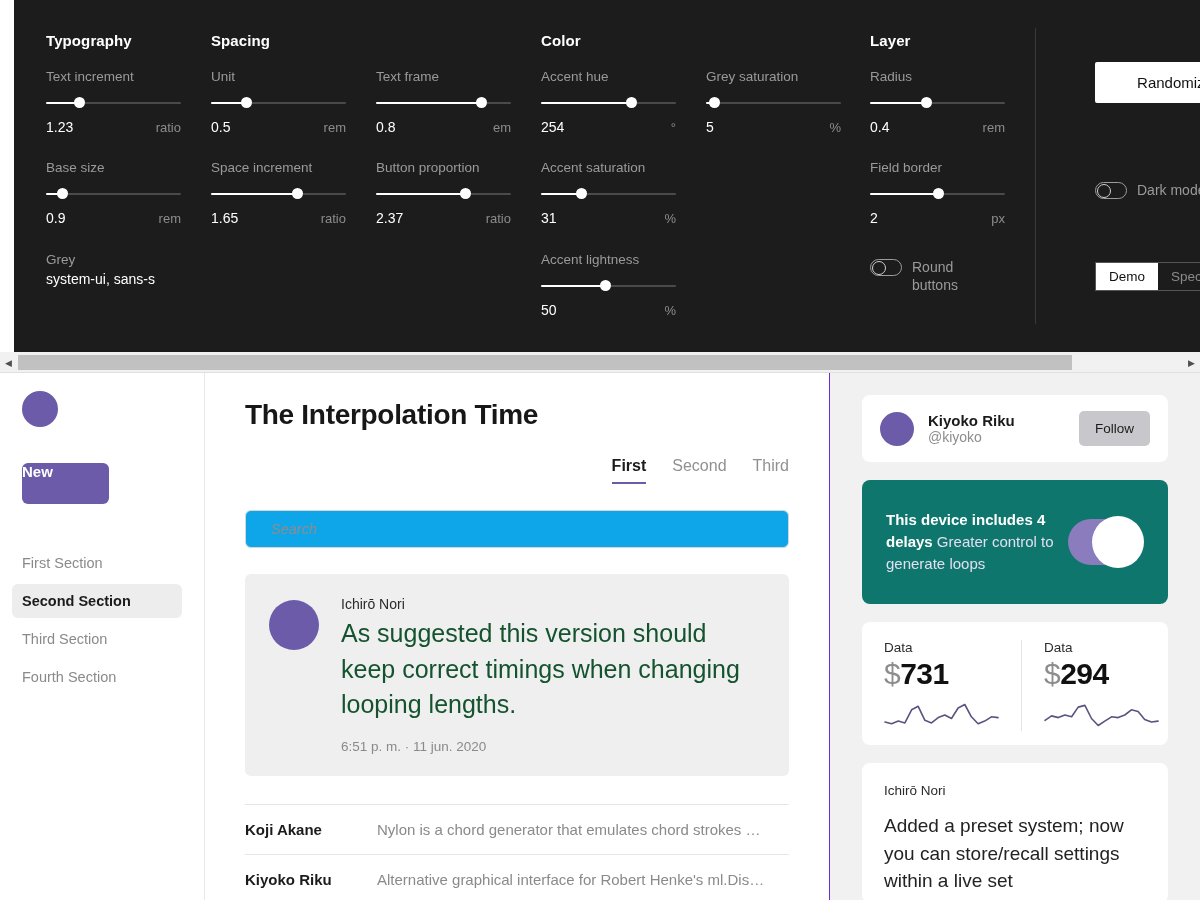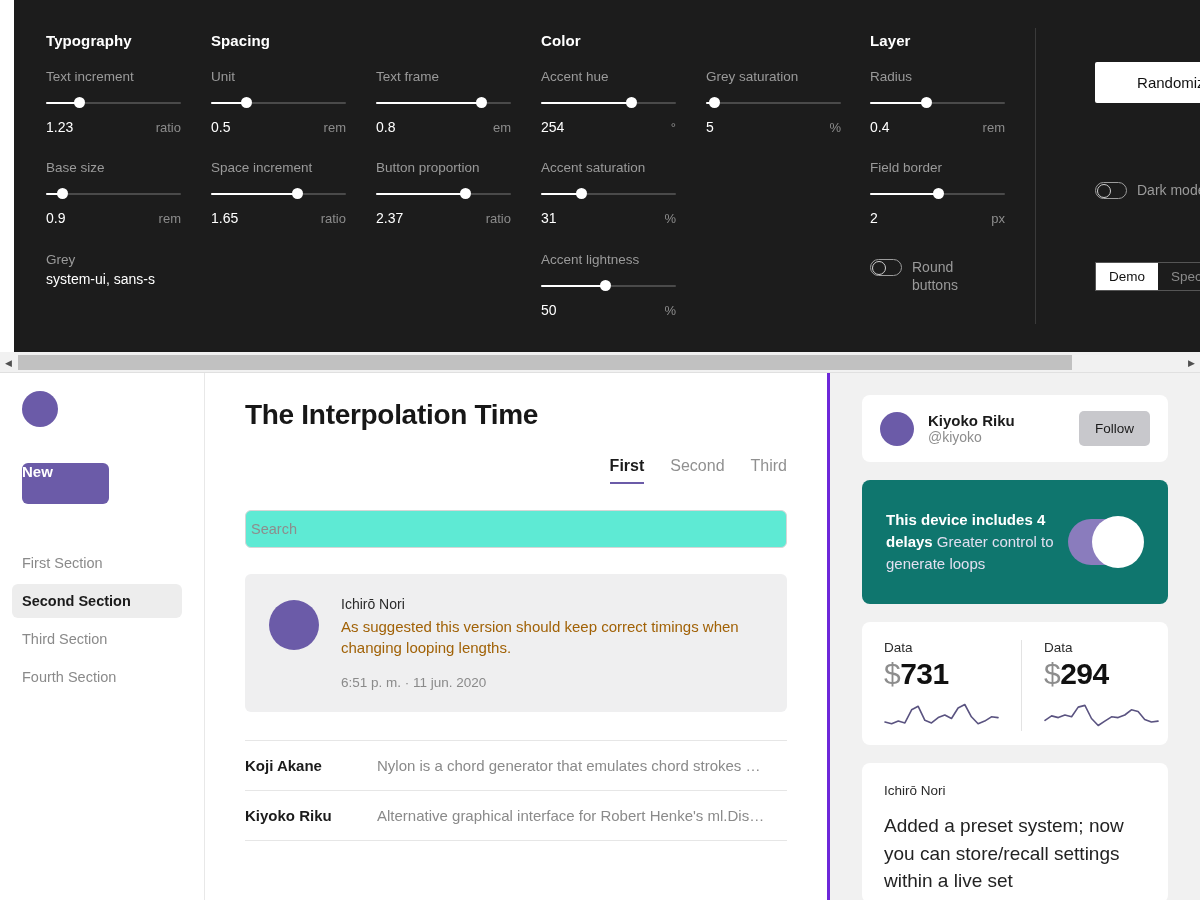--- a/index.html
+++ b/index.html
@@ -136,56 +136,56 @@
     border-radius: 6px; cursor: pointer; white-space: nowrap;
     margin-left: -10px;
   }
   .navitem.active {
     background: #ededed; color: #1b1b1b; font-weight: 700;
   }
 
   
   .center {
     flex: 1 1 auto; background: #ffffff; padding: 26px 40px 0 40px;
-    border-right: 3px solid #6d28d9; overflow: hidden;
+    border-right: 1px solid #6d28d9; overflow: hidden;
   }
   .page-title {
     font-size: 28px; font-weight: 700; color: #171717;
     letter-spacing: -.3px; margin-bottom: 26px;
   }
   .tabs { display: flex; gap: 26px; margin-bottom: 26px; justify-content: flex-end; }
   .tab {
     font-size: 16px; color: #909090; padding-bottom: 9px; cursor: pointer;
     position: relative;
   }
   .tab.active { color: #1b1b1b; font-weight: 700; }
   .tab.active::after {
     content: ""; position: absolute; left: 0; right: 0; bottom: 0;
     height: 2.5px; background: #6B5BA8;
   }
   .search-field {
     width: 100%; height: 38px; border: 1px solid #d6d6d6; border-radius: 6px;
-    padding: 0 5px; font-size: 14.5px; color: #333;
-    font-family: "Liberation Sans", sans-serif; background: #5eead4;
-    outline: none; margin-bottom: 26px; display: block;
+    padding: 0 25px; font-size: 14.5px; color: #333;
+    font-family: "Liberation Sans", sans-serif; background: #0ea5e9;
+    outline: none; margin-bottom: 26px; display: block; font-style: italic;
   }
   .search-field::placeholder { color: #8d8d8d; }
 
   .post-card {
     background: #efeff0; border-radius: 6px; padding: 22px 24px;
     display: flex; gap: 22px; margin-bottom: 28px;
   }
   .post-avatar {
     width: 50px; height: 50px; border-radius: 50%; background: #6B5BA8;
     flex: 0 0 auto; margin-top: 4px;
   }
   .post-body { flex: 1 1 auto; min-width: 0; }
   .post-author { font-size: 14px; color: #2a2a2a; margin-bottom: 4px; }
   .post-text {
-    font-size: 15px; color: #a16207; line-height: 1.42; margin-bottom: 16px;
+    font-size: 25px; color: #14532d; line-height: 1.42; margin-bottom: 16px;
   }
   .post-time { font-size: 13.5px; color: #8a8a8a; }
 
   .rows { border-top: 1px solid #e6e6e6; }
   .row {
     display: flex; align-items: center; padding: 16px 0;
     border-bottom: 1px solid #e6e6e6;
   }
   .row-name {
     flex: 0 0 132px; font-size: 15px; font-weight: 700; color: #1b1b1b;

